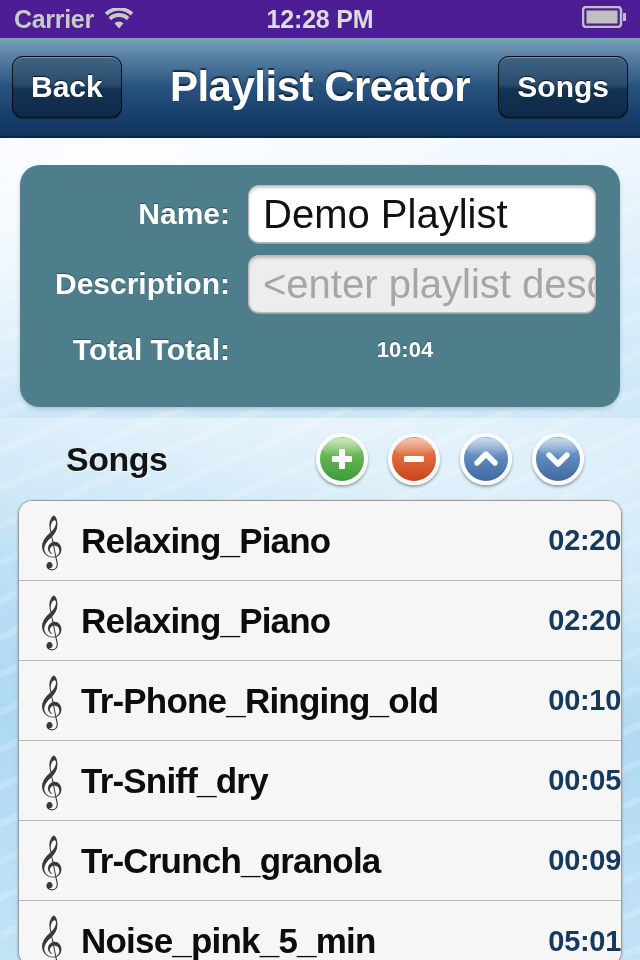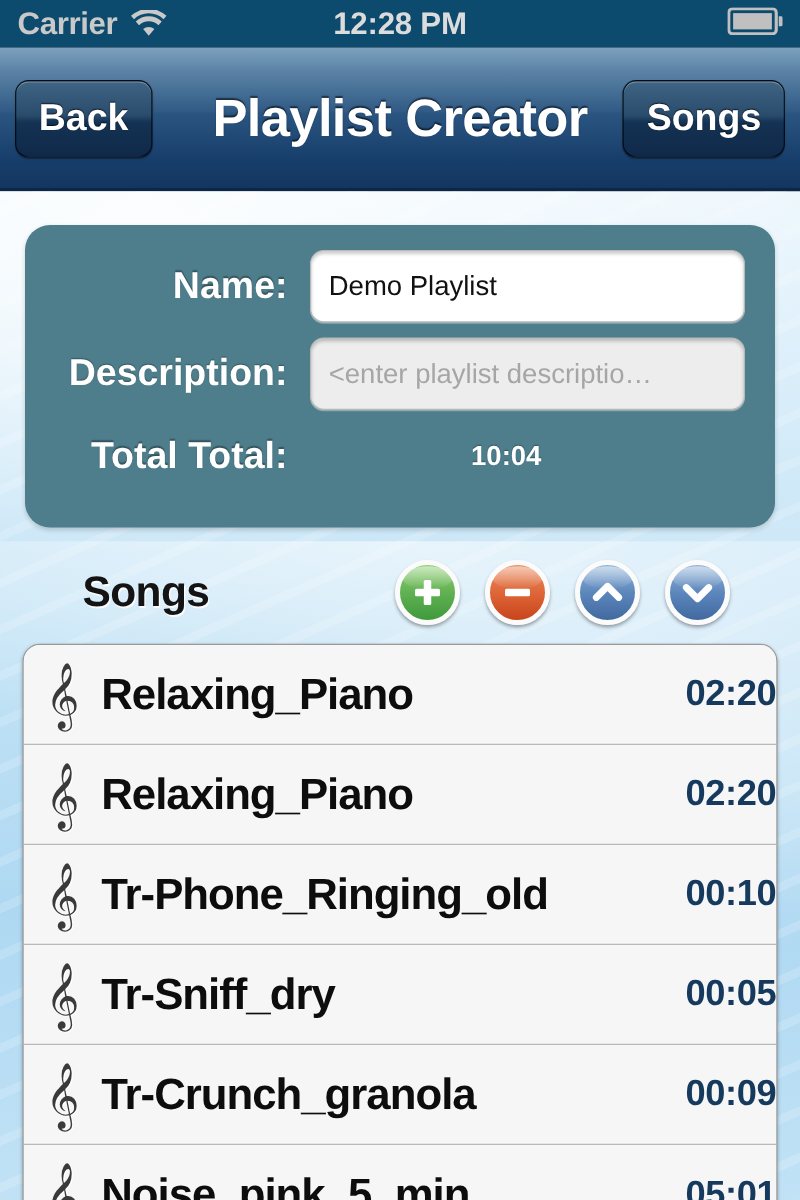--- a/index.html
+++ b/index.html
@@ -13,41 +13,41 @@
   #screen {
     position:relative;
     width:640px; height:960px;
     overflow:hidden;
   }
 
   
   #status-bar {
     position:relative;
     height:38px;
-    background:#0c4a6e;
+    background:#4c1d95;
     display:flex; align-items:center;
     padding:0 14px;
     color:#c9c9c9;
   }
   #status-left { display:flex; align-items:center; gap:10px; }
   #carrier-label {
     font-size:25px; font-weight:bold; letter-spacing:-0.3px;
     color:#c9c9c9;
   }
   .wifi-icon { display:block; }
   #status-time {
     position:absolute; left:0; right:0; text-align:center;
     font-size:25px; font-weight:bold; color:#dcdcdc;
     letter-spacing:-0.2px; pointer-events:none;
   }
   #status-right { margin-left:auto; display:flex; align-items:center; }
 
   
   #nav-bar {
-    position:relative; height:115px;
+    position:relative; height:100px;
     background:linear-gradient(to bottom, #5887ab 0%, #3f6e97 16%, #2a5480 48%, #173e6b 80%, #13365f 100%);
     border-bottom:2px solid #0a2747;
     display:flex; align-items:center;
     padding:2px 12px;
   }
   #nav-bar::before{
     content:""; position:absolute; left:0; right:0; top:0; height:46%;
     background:linear-gradient(to bottom, rgba(255,255,255,0.22), rgba(255,255,255,0.02));
     pointer-events:none;
   }
@@ -109,21 +109,21 @@
   .form-label {
     width:216px; text-align:right; padding-right:18px;
     color:#ffffff; font-size:30px; font-weight:bold;
     text-shadow:0 -1px 1px rgba(0,0,0,0.35);
   }
   .text-field {
     flex:1; height:58px; border-radius:11px;
     border:1px solid #b8b8b8;
     display:flex; align-items:center;
     padding:0 14px;
-    font-size:22px;
+    font-size:40px;
     box-shadow:inset 0 2px 3px rgba(0,0,0,0.22), 0 1px 0 rgba(255,255,255,0.35);
     cursor:text;
     overflow:hidden; white-space:nowrap;
   }
   #name-field { background:#ffffff; color:#111; }
   #description-field { background:#ededed; color:#a6a6a6; }
 
   #total-time-row { display:flex; align-items:center; height:54px; margin-bottom:0; }
   #total-time-label {
     width:216px; text-align:right; padding-right:18px;

